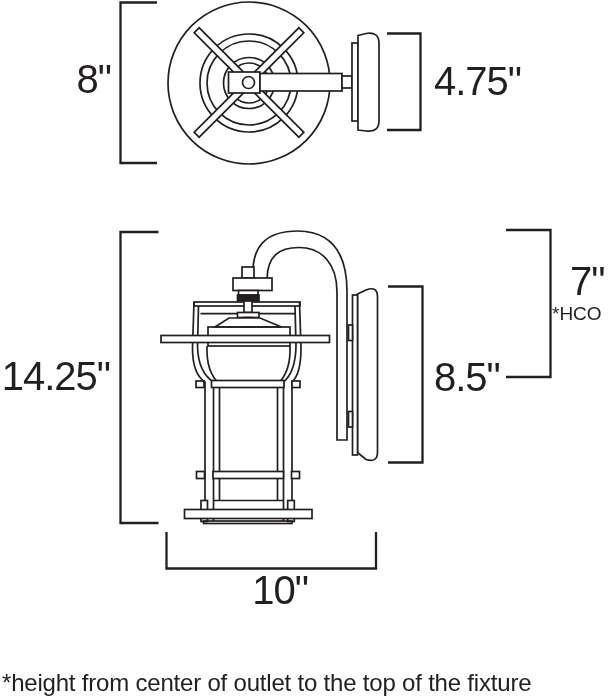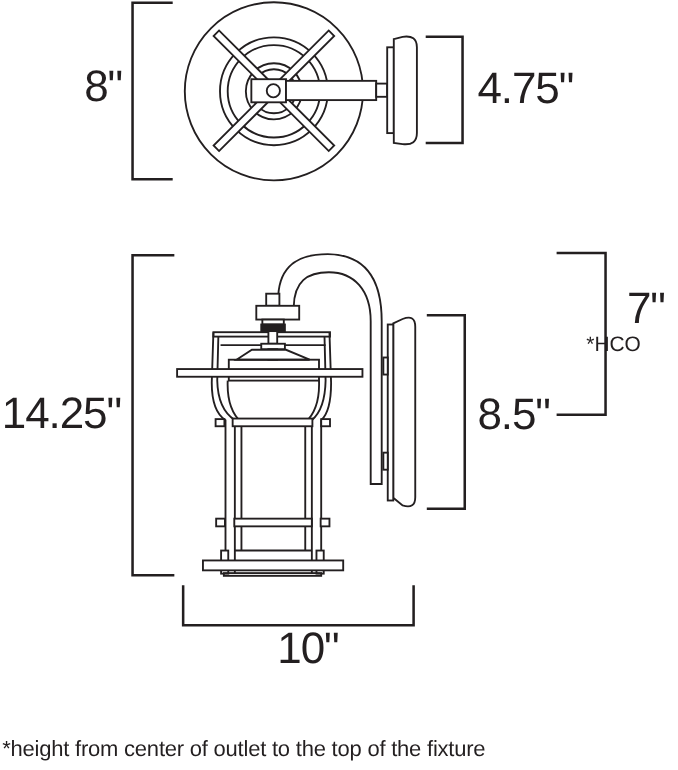--- a/index.html
+++ b/index.html
@@ -14,21 +14,21 @@
   .canvas svg{position:absolute;left:0;top:0;}
   .lbl{
     position:absolute;
     line-height:1;
     white-space:nowrap;
     font-size:40px;
     letter-spacing:-1px;
     color:var(--ink,#231f20);
   }
   .lbl.small{font-size:19px;letter-spacing:0;}
-  .lbl.note{font-size:20px;letter-spacing:-0.2px;}
+  .lbl.note{font-size:24px;letter-spacing:-0.2px;}
   .rt{text-align:right;}
   .ct{text-align:center;}
 </style>
 </head>
 <body>
 
 <div class="canvas">
 
   <svg width="616" height="700" viewBox="0 0 616 700">
 
@@ -111,18 +111,18 @@
   <div class="lbl rt" style="right:505px;top:59px;">8"</div>
 
   <div class="lbl" style="left:434px;top:61px;">4.75"</div>
 
   <div class="lbl rt" style="right:506px;top:356px;">14.25"</div>
 
   <div class="lbl" style="left:434px;top:357px;">8.5"</div>
 
   <div class="lbl" style="left:570px;top:261px;">7"</div>
 
-  <div class="lbl small" style="left:533px;top:304px;">*HCO</div>
+  <div class="lbl small" style="left:552px;top:304px;">*HCO</div>
 
   <div class="lbl ct" style="left:240px;top:570px;width:80px;">10"</div>
 
   <div class="lbl note" style="left:2px;top:671px;">*height from center of outlet to the top of the fixture</div>
 </div>
 
 </body></html>

